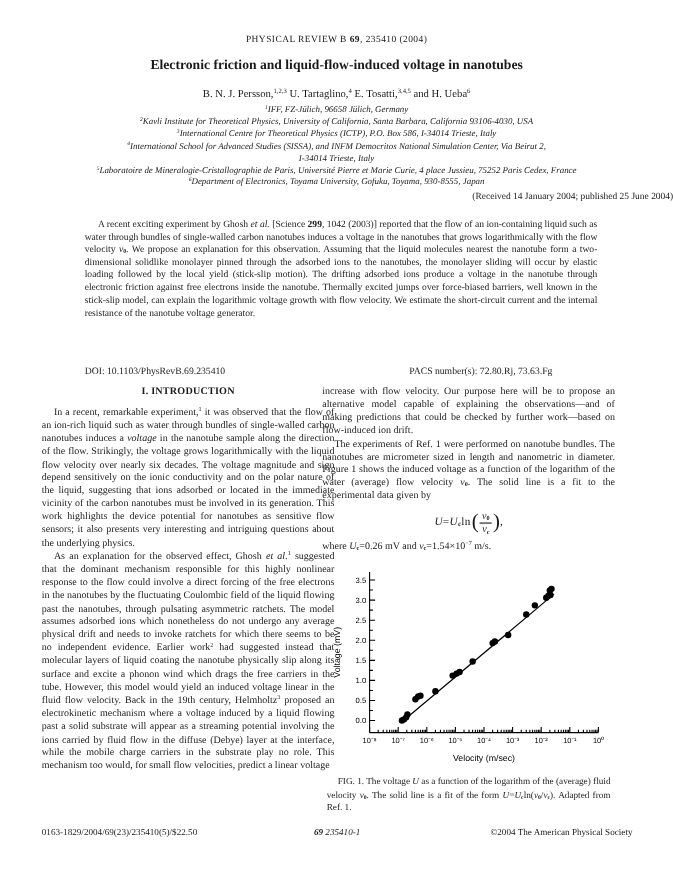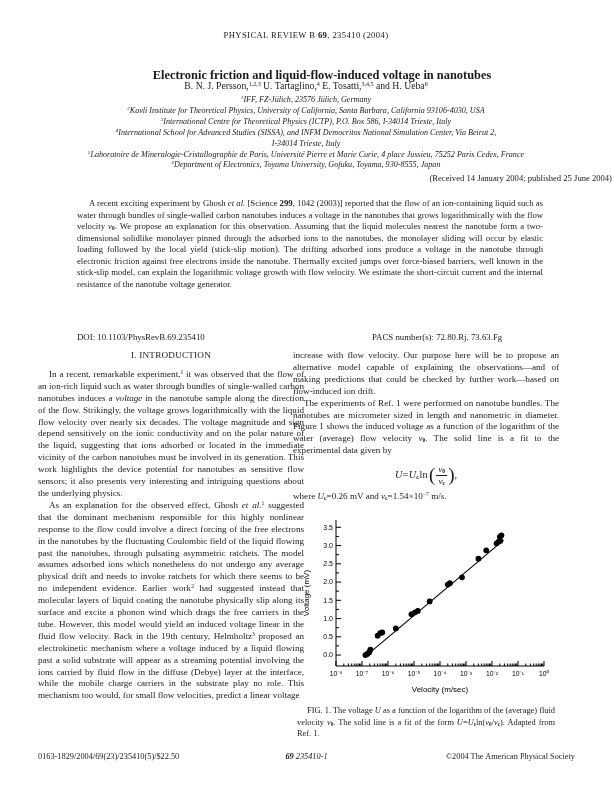--- a/index.html
+++ b/index.html
@@ -1,34 +1,34 @@
 <!DOCTYPE html>
 <html><head>
 <meta charset="utf-8">
 <style>
   html,body{margin:0;padding:0;background:#e8e8e8;}
   .page{position:relative;width:612px;height:792px;margin:0 auto;background:#ffffff;
         color:#1a1a1a;font-family:"Liberation Serif",serif;overflow:hidden;}
   .header{position:absolute;top:30px;left:0;width:100%;text-align:center;
           font-size:8.6px;letter-spacing:0.4px;}
-  .title{position:absolute;top:52px;left:40px;width:532px;margin:16px;text-align:center;
+  .title{position:absolute;top:52px;left:40px;width:532px;margin:0;text-align:center;
          font-size:12.4px;font-weight:bold;}
   .authors{position:absolute;top:80px;left:40px;width:532px;text-align:center;font-size:9.7px;}
   .affils{position:absolute;top:95px;left:20px;width:572px;text-align:center;
           font-style:italic;font-size:8.1px;line-height:10.9px;}
   .received{position:absolute;top:173px;left:0;width:100%;text-align:right;font-size:8.6px;}
   .abstract{position:absolute;top:198px;left:77px;width:466px;font-size:8.7px;
             line-height:11.5px;text-align:justify;text-indent:12px;}
   .doi-row{position:absolute;top:332px;left:77px;width:466px;font-size:8.8px;}
   .doi-row .pacs{position:absolute;left:295px;top:0;}
   .col{position:absolute;top:350px;width:266px;font-size:9.1px;line-height:11.9px;
        text-align:justify;}
   .col.leftc{left:38px;}
   .col.rightc{left:293px;}
-  .sec-heading{text-align:center;font-weight:normal;font-size:9.2px;margin:0 0 7px 0;
+  .sec-heading{text-align:center;font-weight:bold;font-size:9.2px;margin:0 0 7px 0;
                letter-spacing:0.2px;}
   p.para{margin:0;text-indent:11px;}
   p.para.noindent{text-indent:0;}
   sup{font-size:0.62em;vertical-align:0.55em;line-height:0;}
   sub{font-size:0.62em;vertical-align:-0.2em;line-height:0;}
   .it{font-style:italic;}
   .bf{font-weight:bold;}
   .equation{display:flex;justify-content:center;align-items:center;margin:7px 0 5px 0;
             font-size:10.2px;}
   .eq-prefix{padding-right:1px;letter-spacing:0.3px;}
@@ -51,21 +51,21 @@
 
 <div class="page">
 
   <div class="header"><span>PHYSICAL REVIEW B </span><span class="bf">69</span><span>, 235410 (2004)</span></div>
 
   <h1 class="title">Electronic friction and liquid-flow-induced voltage in nanotubes</h1>
 
   <div class="authors"><span>B. N. J. Persson,</span><sup>1,2,3</sup><span> U. Tartaglino,</span><sup>4</sup><span> E. Tosatti,</span><sup>3,4,5</sup><span> and H. Ueba</span><sup>6</sup></div>
 
   <div class="affils">
-    <div class="affil-line"><sup>1</sup><span>IFF, FZ-Jülich, 23576 Jülich, Germany</span></div>
+    <div class="affil-line"><sup>1</sup><span>IFF, FZ-Jülich, 96658 Jülich, Germany</span></div>
     <div class="affil-line"><sup>2</sup><span>Kavli Institute for Theoretical Physics, University of California, Santa Barbara, California 93106-4030, USA</span></div>
     <div class="affil-line"><sup>3</sup><span>International Centre for Theoretical Physics (ICTP), P.O. Box 586, I-34014 Trieste, Italy</span></div>
     <div class="affil-line"><sup>4</sup><span>International School for Advanced Studies (SISSA), and INFM Democritos National Simulation Center, Via Beirut 2,</span></div>
     <div class="affil-line"><sup></sup><span>I-34014 Trieste, Italy</span></div>
     <div class="affil-line"><sup>5</sup><span>Laboratoire de Mineralogie-Cristallographie de Paris, Université Pierre et Marie Curie, 4 place Jussieu, 75252 Paris Cedex, France</span></div>
     <div class="affil-line"><sup>6</sup><span>Department of Electronics, Toyama University, Gofuku, Toyama, 930-8555, Japan</span></div>
   </div>
 
   <div class="received">(Received 14 January 2004; published 25 June 2004)</div>
 

